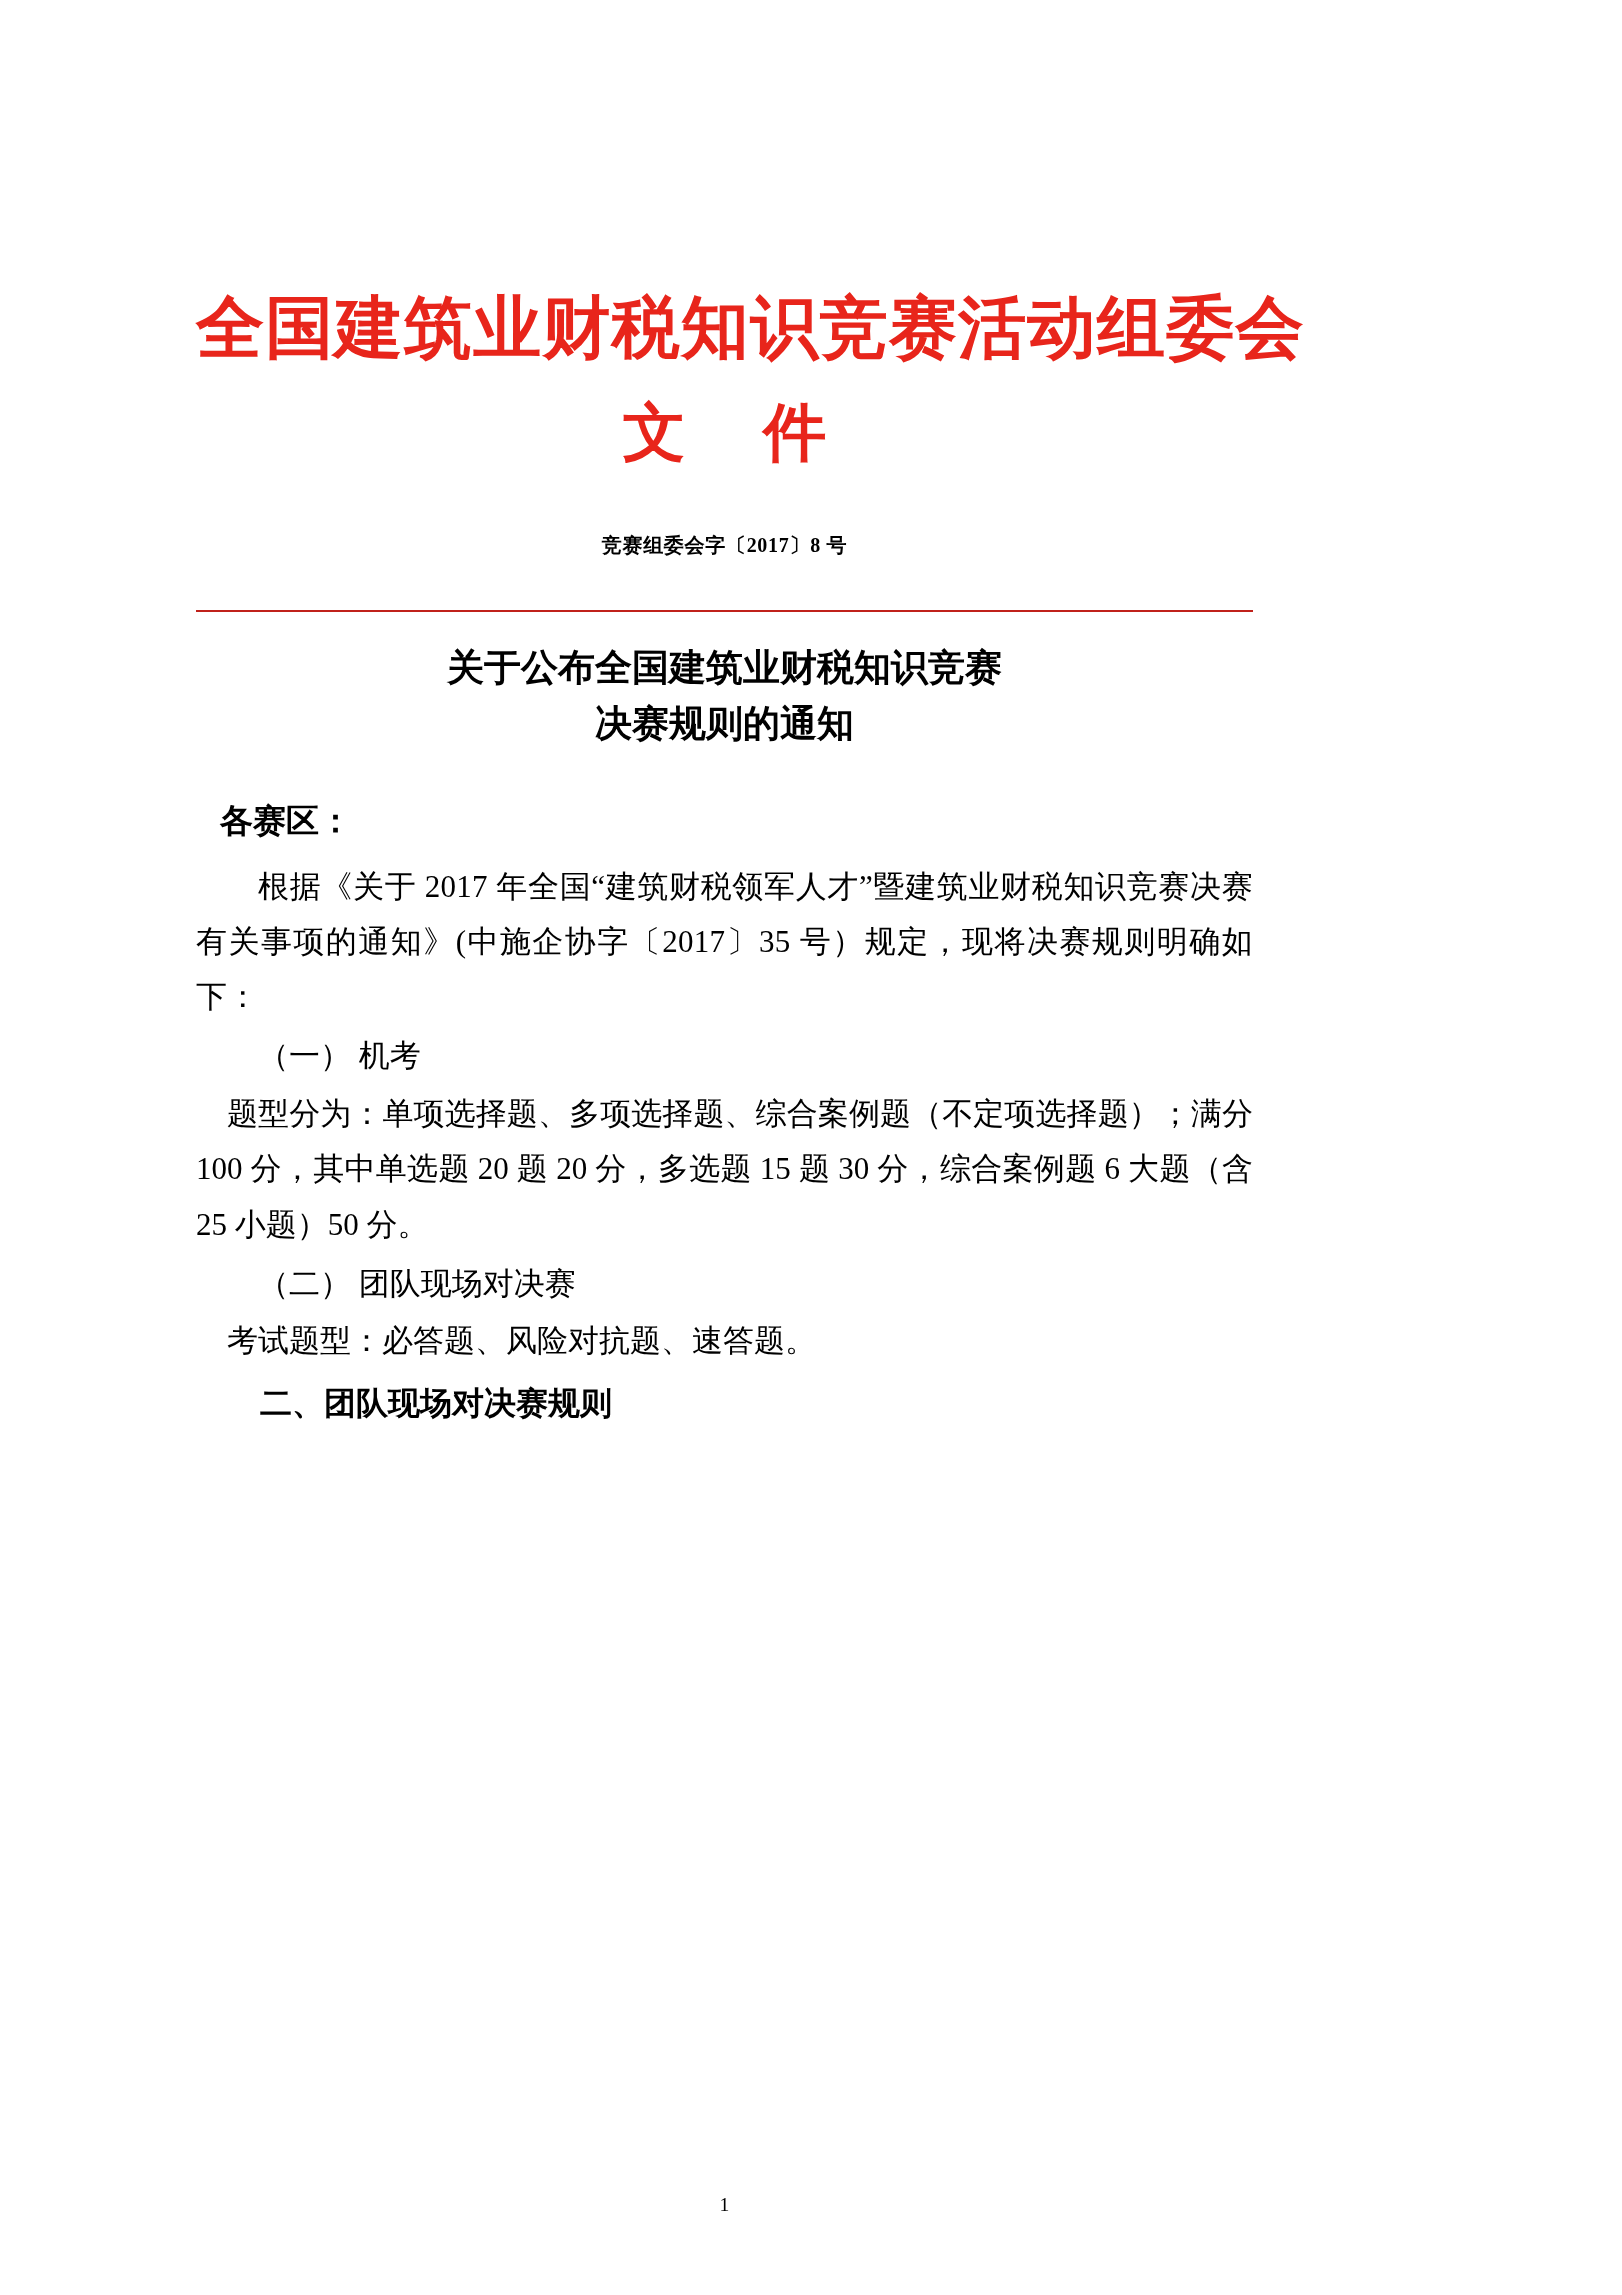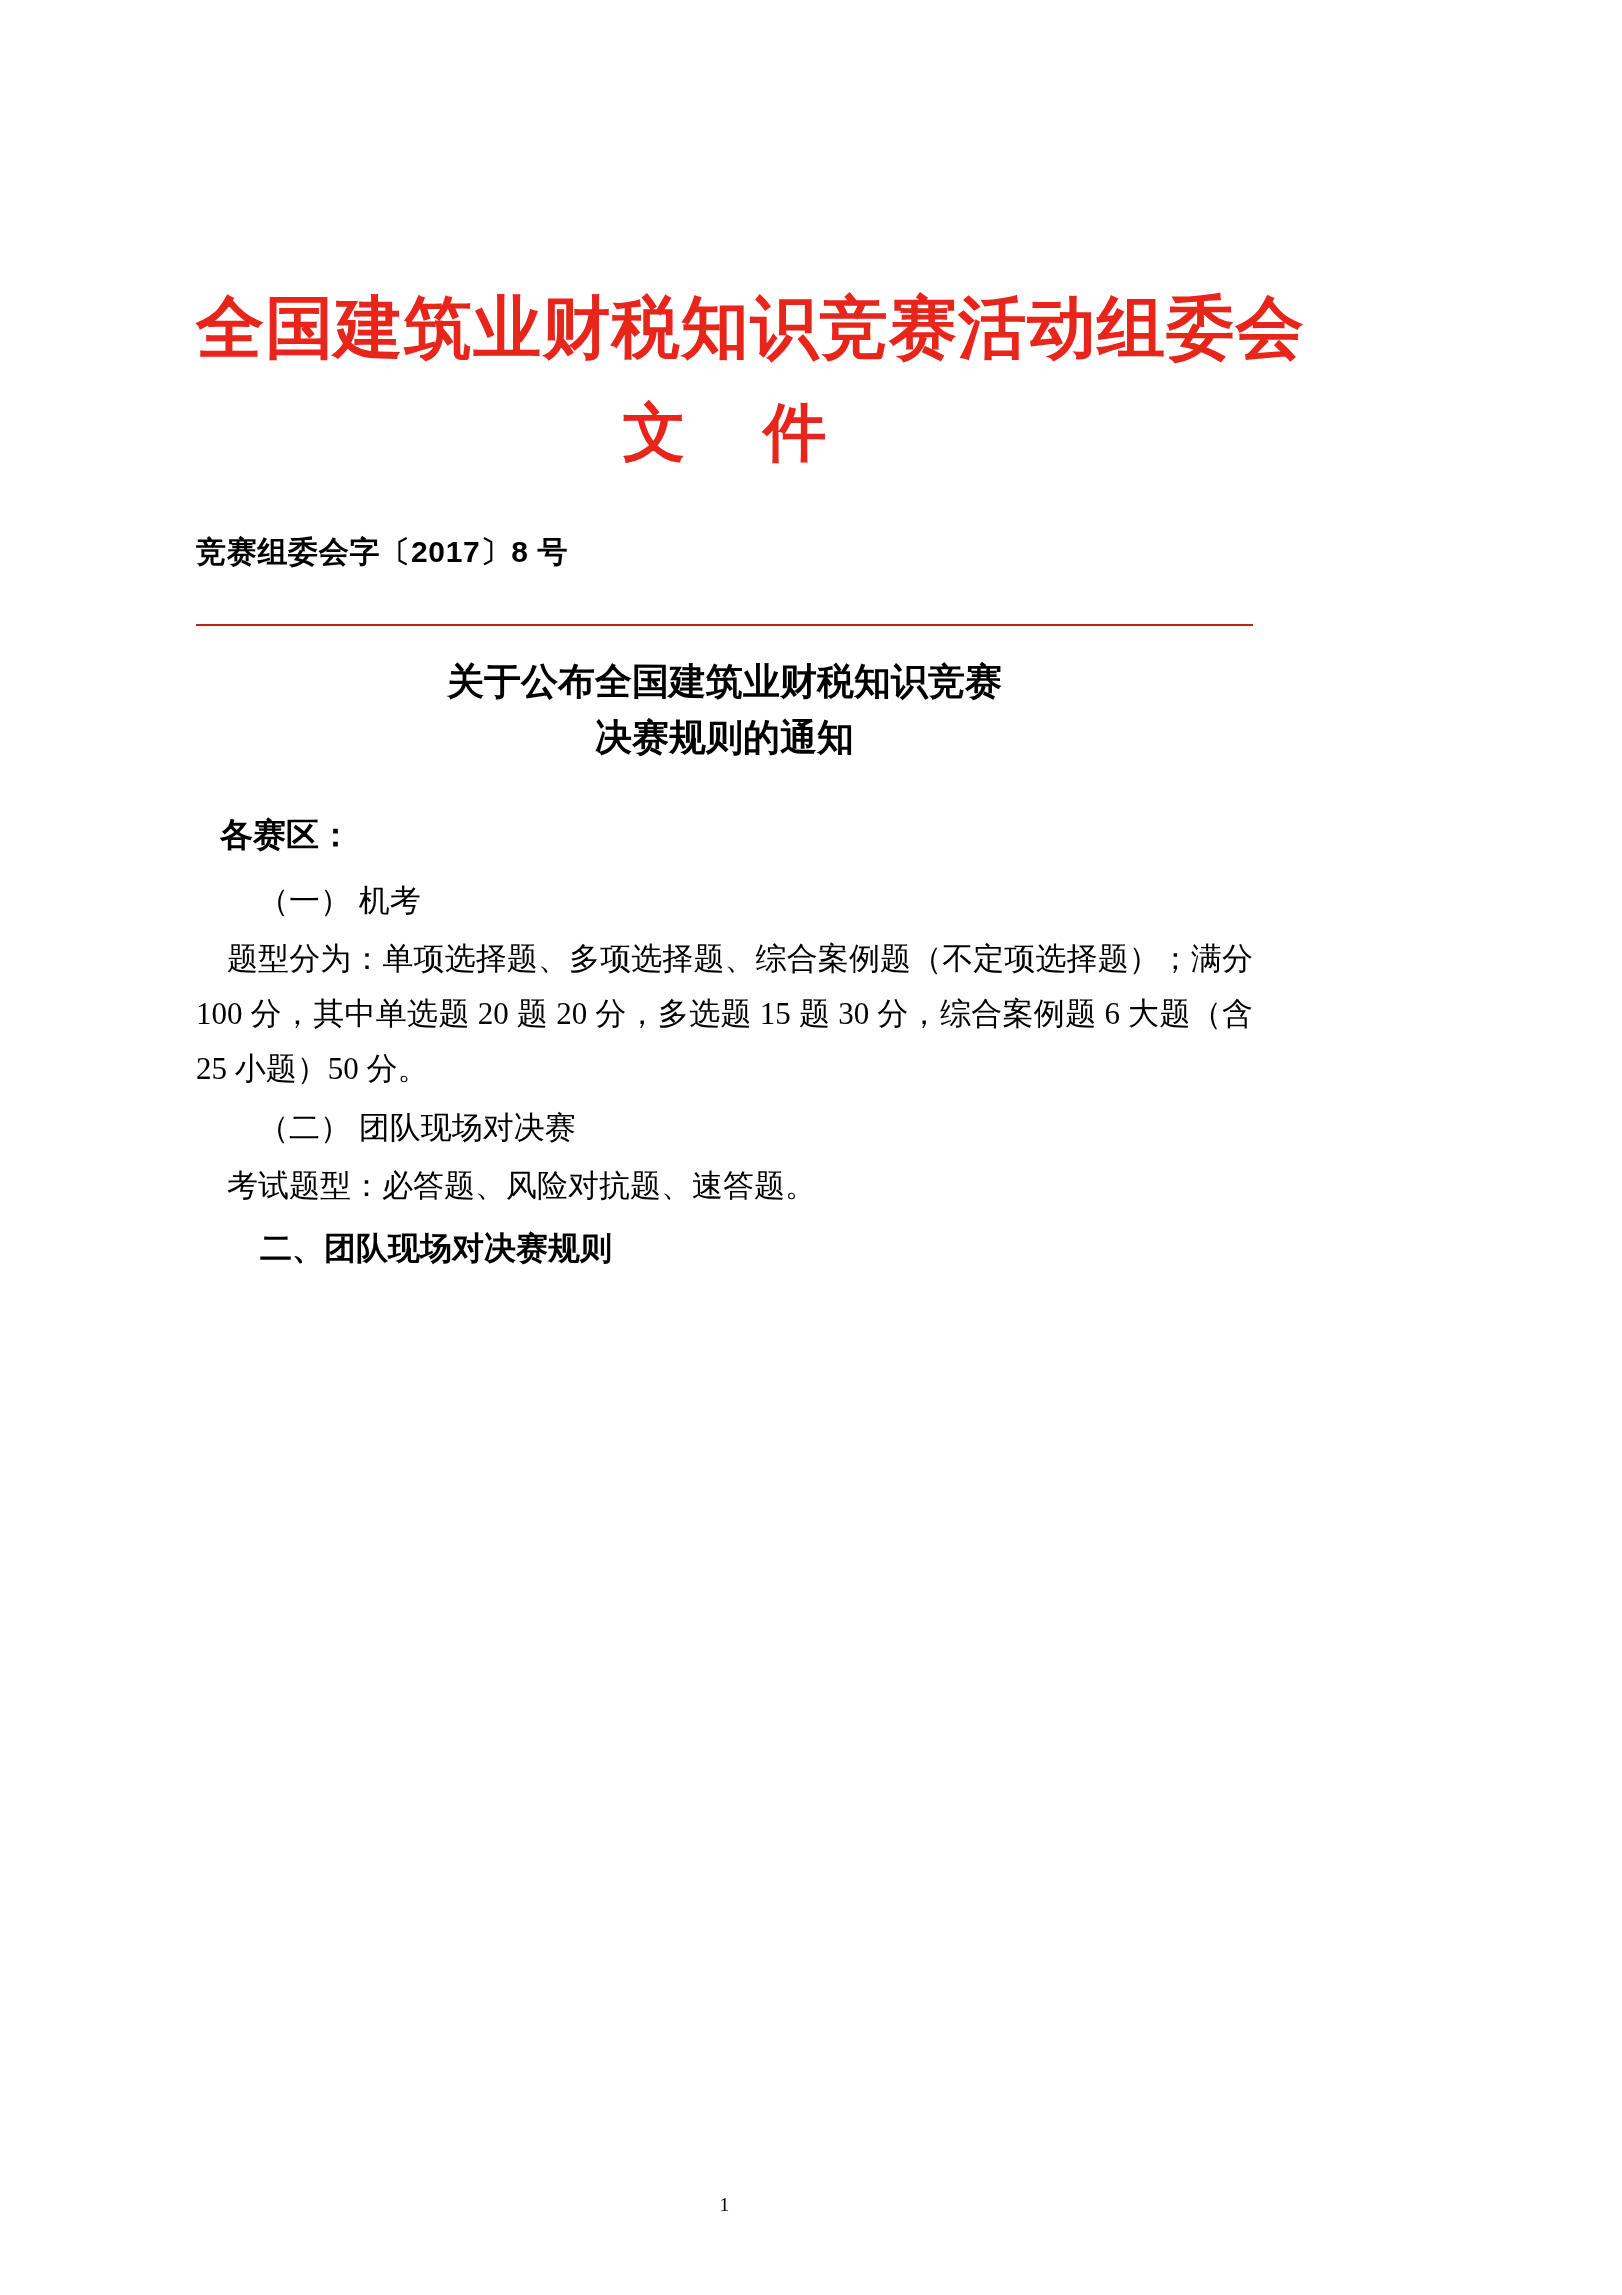--- a/index.html
+++ b/index.html
@@ -41,24 +41,24 @@
     color: #e8251b;
     font-family: "Liberation Sans", "DejaVu Sans", sans-serif;
     font-weight: bold;
     font-size: 63px;
     letter-spacing: 30px;
     margin-top: 23.6px;
     padding-left: 30px;
     text-align: center;
   }
   .doc-number {
-    text-align: left;
-    font-family: Liberation Sans, sans-serif;
+    text-align: center;
+    font-family: Liberation Serif, serif;
     font-weight: bold;
-    font-size: 30px;
+    font-size: 20px;
     letter-spacing: 0.7px;
     margin-top: 56px;
   }
   .red-rule {
     margin-top: 51px;
     height: 2.6px;
     background: #c0211b;
     width: 100%;
   }
 
@@ -135,20 +135,21 @@
   <div class="red-rule"></div>
 
   <div class="doc-title">
     <span class="line">关于公布全国建筑业财税知识竞赛</span>
     <span class="line">决赛规则的通知</span>
   </div>
 
   <div class="body-block">
     <div class="salutation">各赛区：</div>
 
+    <p class="para">根据《关于 2017 年全国“建筑财税领军人才”暨建筑业财税知识竞赛决赛有关事项的通知》(中施企协字〔2017〕35 号）规定，现将决赛规则明确如下：</p>
 
 
     <p class="sub-heading">（一） 机考</p>
 
     <p class="para-tight">题型分为：单项选择题、多项选择题、综合案例题（不定项选择题）；满分 100 分，其中单选题 20 题 20 分，多选题 15 题 30 分，综合案例题 6 大题（含 25 小题）50 分。</p>
 
     <p class="sub-heading">（二） 团队现场对决赛</p>
 
     <p class="para-tight">考试题型：必答题、风险对抗题、速答题。</p>
 

